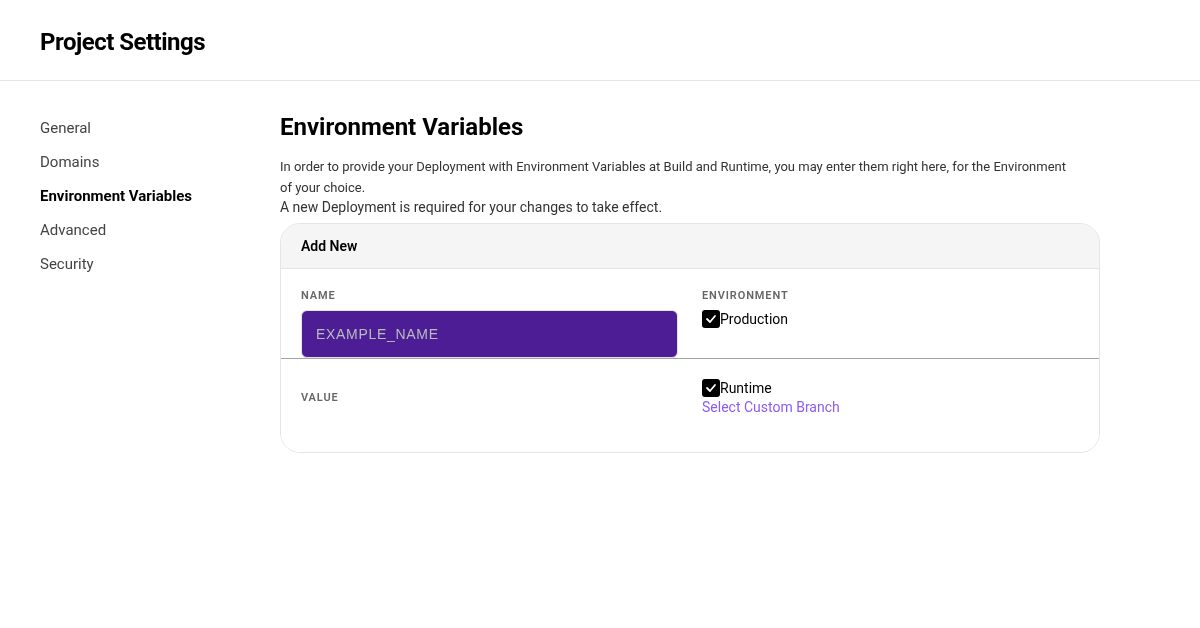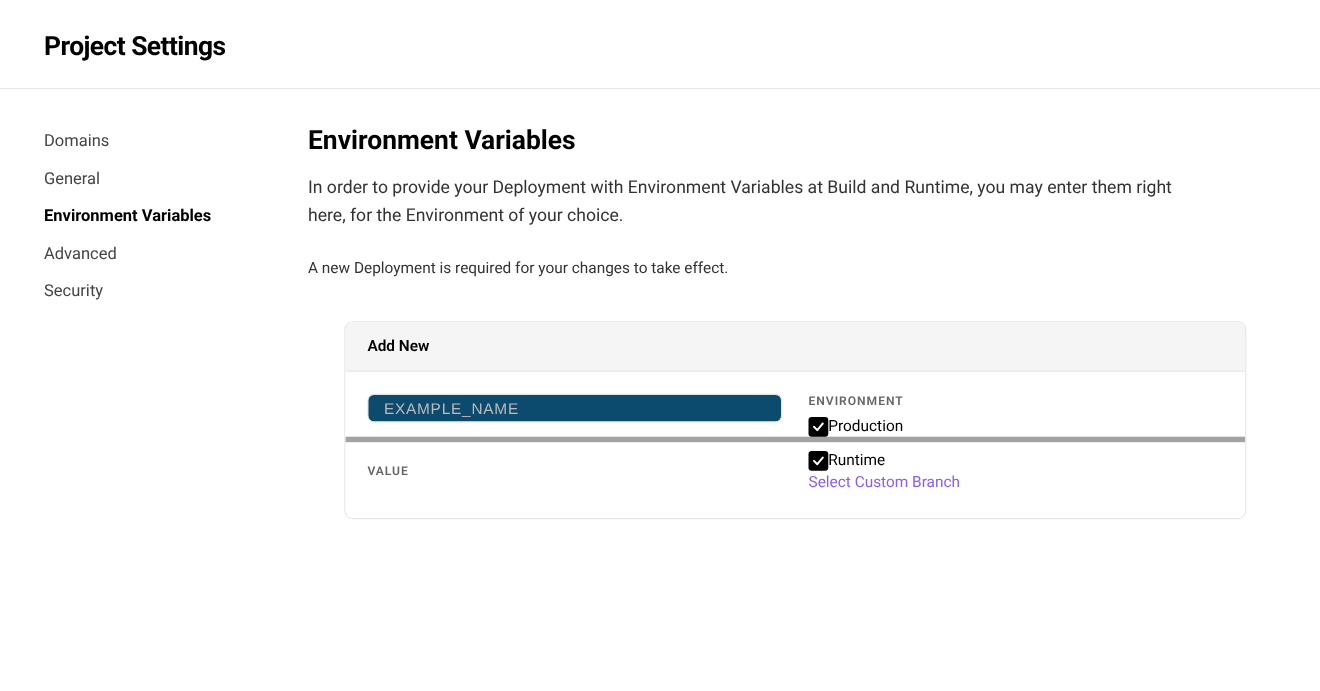--- a/index.html
+++ b/index.html
@@ -60,39 +60,38 @@
       overflow-y: auto;
     }
 
     .section-title {
       font-size: 24px;
       font-weight: 700;
       margin-bottom: 16px;
     }
 
     .section-desc {
-      font-size: 16px;
+      font-size: 13px;
       color: #333;
       line-height: 1.6;
       max-width: 800px;
-      margin-bottom: 28px;
+      margin-bottom: 0;
     }
 
     .section-note {
       font-size: 14px;
       color: #333;
-      margin-bottom: 40px;
+      margin-bottom: 8px;
     }
 
     .add-new-card {
       border: 1px solid #e5e5e5;
-      border-radius: 8px;
+      border-radius: 20px;
       overflow: hidden;
       max-width: 820px;
-      margin-left: 33px;
     }
 
     .add-new-header {
       background: #f5f5f5;
       padding: 14px 20px;
       font-size: 14px;
       font-weight: 600;
       border-bottom: 1px solid #e5e5e5;
     }
 
@@ -118,27 +117,27 @@
       font-size: 11px;
       font-weight: 600;
       color: #666;
       letter-spacing: 0.08em;
       text-transform: uppercase;
       margin-bottom: 8px;
     }
 
     .name-input {
       width: 100%;
-      padding: 4px 14px;
+      padding: 15px 14px;
       border: 1px solid #e5e5e5;
       border-radius: 6px;
       font-size: 14px;
       color: #999;
       outline: none;
-      background: #0c4a6e;
+      background: #4c1d95;
     }
 
     .name-input::placeholder {
       color: #bbb;
       letter-spacing: 0.05em;
     }
 
     .checkbox-group {
       display: flex;
       flex-direction: column;
@@ -190,23 +189,23 @@
 
     .select-custom-branch {
       color: #8b5cf6;
       font-size: 14px;
       cursor: pointer;
       text-decoration: none;
       white-space: nowrap;
     }
 
     .divider-row {
-      border-top: 5px solid #a3a3a3;
+      border-top: 1px solid #a3a3a3;
       margin: 0 -20px;
-      padding: 4px 20px;
+      padding: 16px 20px;
     }
 
     .bottom-section {
       display: flex;
       gap: 24px;
       padding-top: 4px;
     }
 
     .bottom-left {
       flex: 1;
@@ -218,39 +217,40 @@
   </style>
 </head>
 <body>
 
 <div class="header">
   <h1>Project Settings</h1>
 </div>
 
 <div class="content">
   <nav class="sidebar">
+    <a class="sidebar-item">General</a>
     <a class="sidebar-item">Domains</a>
-    <a class="sidebar-item">General</a>
     <a class="sidebar-item active">Environment Variables</a>
     <a class="sidebar-item">Advanced</a>
     <a class="sidebar-item">Security</a>
   </nav>
 
   <main class="main">
     <h2 class="section-title">Environment Variables</h2>
     <p class="section-desc">In order to provide your Deployment with Environment Variables at Build and Runtime, you may enter them right here, for the Environment of your choice.</p>
     <p class="section-note">A new Deployment is required for your changes to take effect.</p>
 
     <div class="add-new-card">
       <div class="add-new-header">
         <span>Add New</span>
       </div>
       <div class="add-new-body">
         <div class="form-row">
           <div class="form-col-left">
+            <div class="field-label">NAME</div>
             <input class="name-input" type="text" placeholder="EXAMPLE_NAME" style="">
           </div>
           <div class="form-col-right">
             <div class="field-label">ENVIRONMENT</div>
             <div class="checkbox-group">
               <div class="checkbox-item">
                 <div class="checkbox-box">
                   <svg viewBox="0 0 12 12" fill="none" xmlns="http://www.w3.org/2000/svg">
                     <path d="M2 6L5 9L10 3" stroke="white" stroke-width="1.8" stroke-linecap="round" stroke-linejoin="round"></path>
                   </svg>

